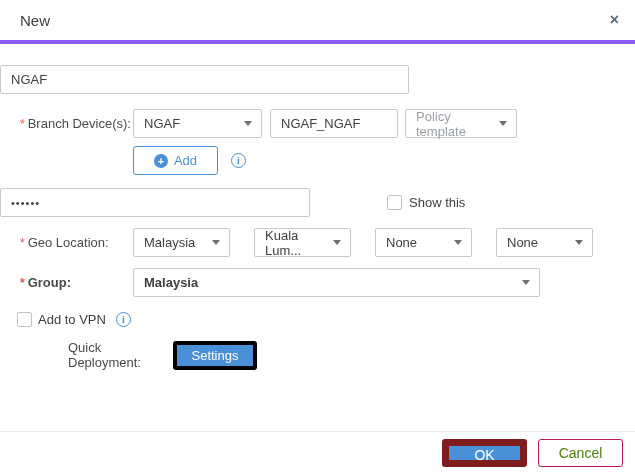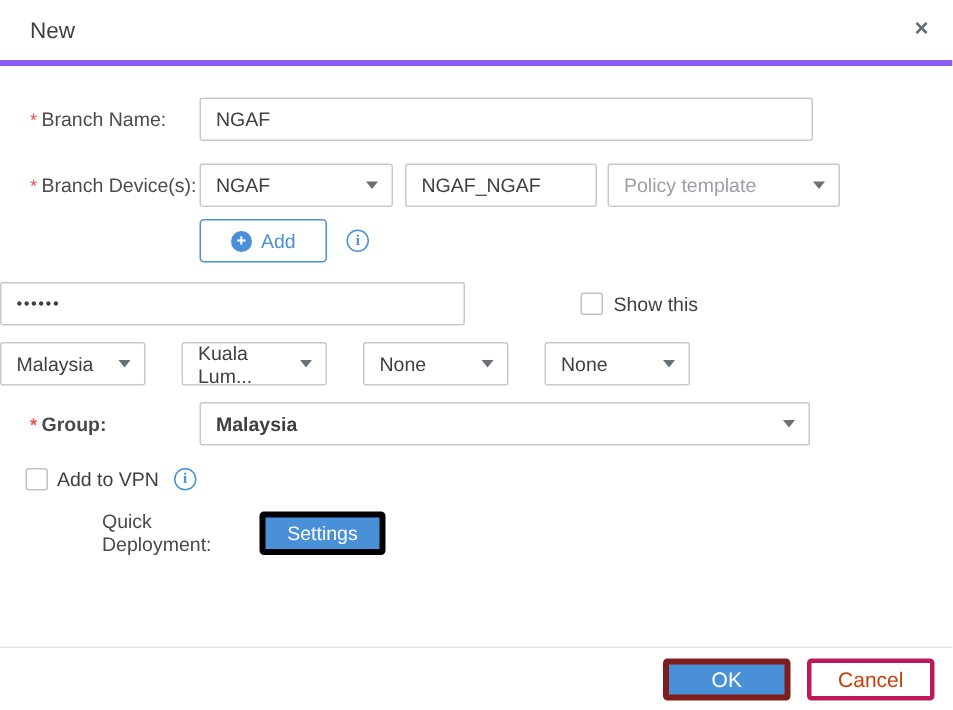--- a/index.html
+++ b/index.html
@@ -50,21 +50,21 @@
     border-left: 4px solid transparent; border-right: 4px solid transparent;
     border-top: 5px solid #687078;
   }
 
   .row-branch-name { margin-top: 21px; }
   .branch-name-input { width: 409px; }
 
   .row-devices { margin-top: 15px; }
   .device-select { width: 129px; }
   .device-name-input { width: 128px; margin-left: 8px; }
-  .policy-select { width: 155px; margin-left: 7px; }
+  .policy-select { width: 112px; margin-left: 7px; }
 
   .row-add { margin-top: 8px; padding-left: 133px; }
   .add-button {
     width: 85px; height: 29px; border: 1px solid #4a90d9; border-radius: 3px;
     background: #fff; color: #4a90d9; font-size: 13px;
     display: flex; align-items: center; justify-content: center; gap: 6px;
     cursor: pointer; font-family: "Liberation Sans", sans-serif;
   }
   .plus-circle {
     width: 14px; height: 14px; border-radius: 50%; background: #4a90d9;
@@ -111,39 +111,36 @@
   .dialog-footer {
     position: absolute; left: 0; right: 0; bottom: 0; height: 42px;
     border-top: 1px solid #e8e8e8;
     display: flex; align-items: center; justify-content: flex-end;
     padding-right: 12px; gap: 11px; background: #fff;
   }
   .btn {
     width: 85px; height: 28px; border-radius: 3px; font-size: 14px;
     cursor: pointer; font-family: "Liberation Sans", sans-serif;
   }
-  .btn-primary { background: #4a90d9; color: #fff; border: 4px solid #7f1d1d; }
-  .btn-default { background: #fff; color: #c2410c; border: 3px solid #be185d; }
+  .btn-primary { background: #4a90d9; color: #fff; border: 7px solid #7f1d1d; }
+  .btn-default { background: #fff; color: #4d7c0f; border: 1px solid #be185d; }
 </style>
 </head>
 <body>
 
 <div class="dialog">
 
   <div class="dialog-header">
     <span class="dialog-title">New</span>
     <span class="close-icon">×</span>
   </div>
 
   <div>
 
     <div class="row row-branch-name">
-      <div class="label">
-        <span class="req">*</span><span>Branch Name:</span>
-      </div>
       <input class="text-input branch-name-input" value="NGAF" style="">
     </div>
 
     <div class="row row-devices">
       <div class="label">
         <span class="req">*</span><span>Branch Device(s):</span>
       </div>
       <div class="select device-select">
         <span>NGAF</span>
         <span class="caret"></span>
@@ -165,20 +162,23 @@
 
     <div class="row row-token">
       <input class="text-input token-input" value="••••••" style="">
       <div class="checkbox-group">
         <span class="checkbox"></span>
         <span class="checkbox-label">Show this</span>
       </div>
     </div>
 
     <div class="row row-geo">
+      <div class="label">
+        <span class="req">*</span><span>Geo Location:</span>
+      </div>
       <div class="select geo-select">
         <span>Malaysia</span>
         <span class="caret"></span>
       </div>
       <div class="select geo-select">
         <span>Kuala Lum...</span>
         <span class="caret"></span>
       </div>
       <div class="select geo-select">
         <span>None</span>

